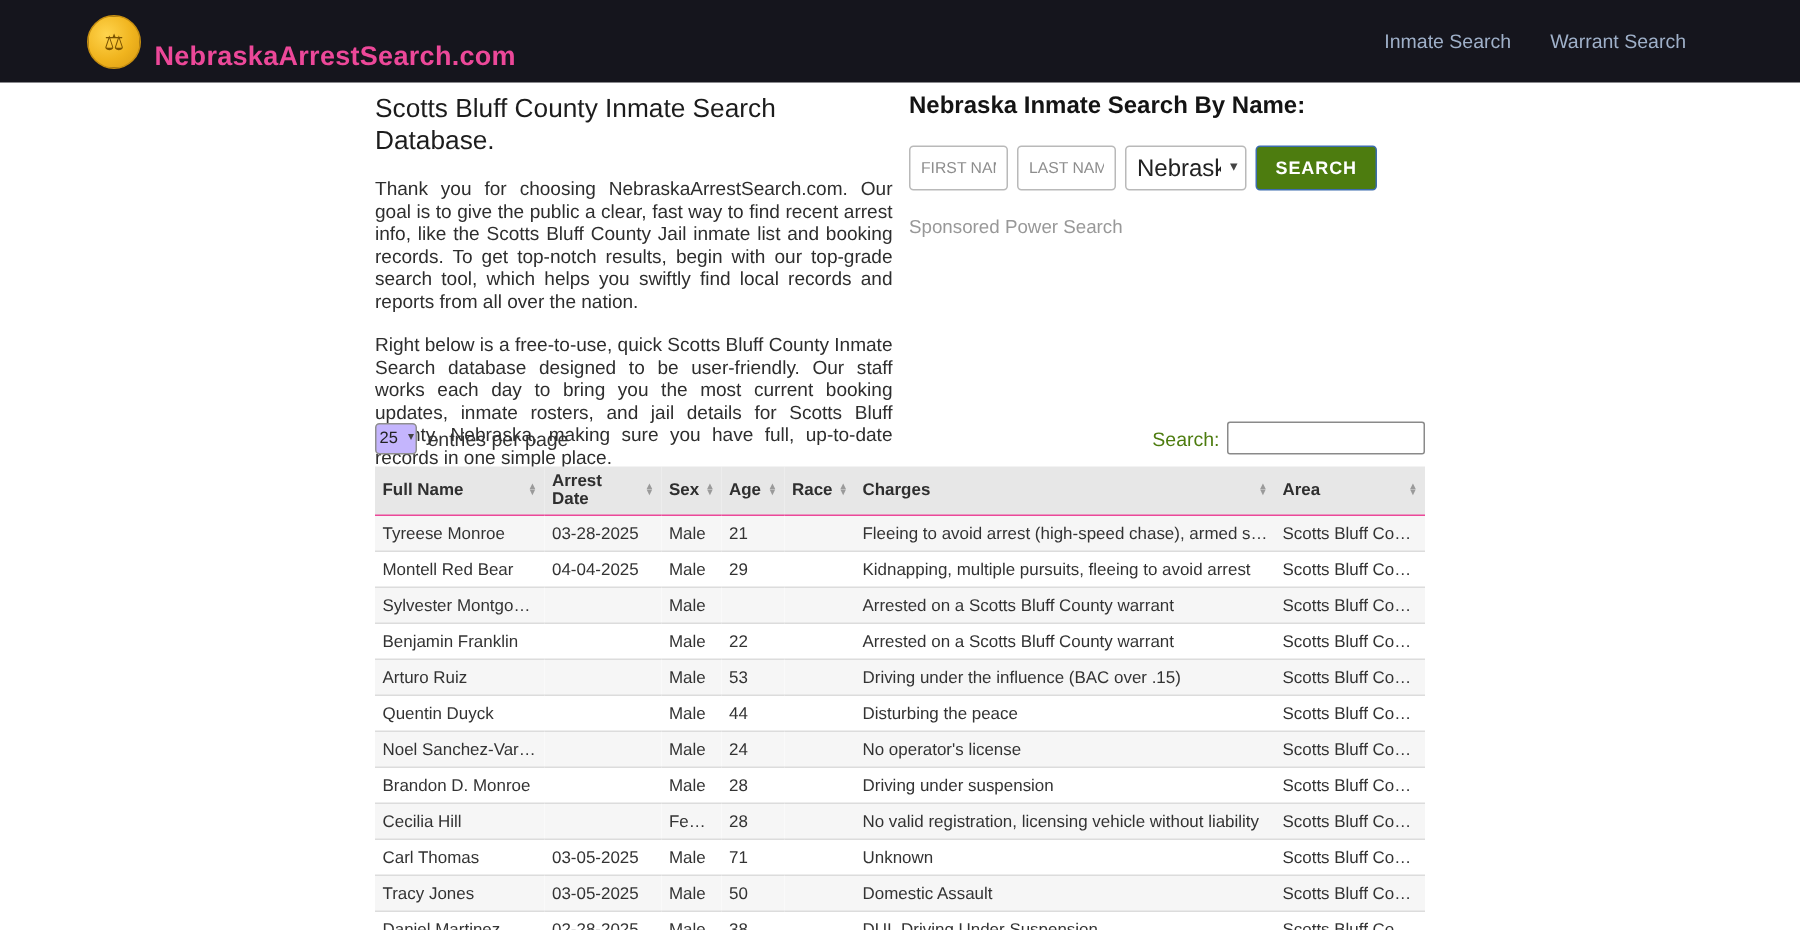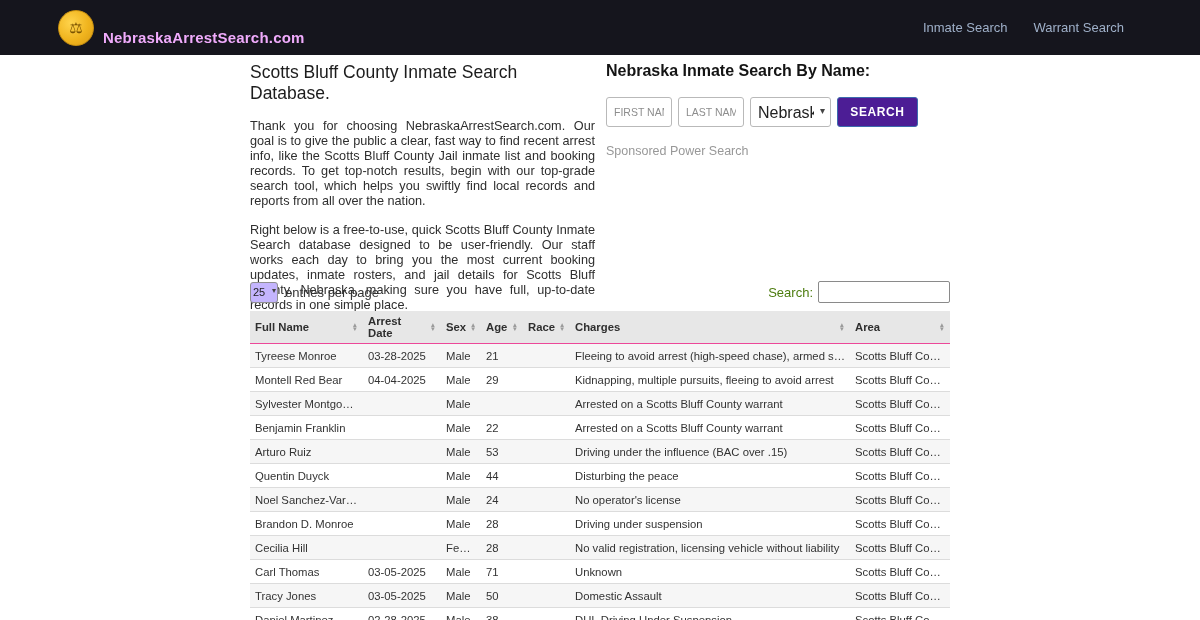--- a/index.html
+++ b/index.html
@@ -8,21 +8,21 @@
   .page { position:relative; width:1200px; height:620px; background:#ffffff; overflow:hidden; }
 
   
   .topbar { position:absolute; top:0; left:0; width:1200px; height:55px; background:#15151d;
             display:flex; align-items:center; padding:0 76px 0 58px; }
   .logo { display:flex; align-items:center; gap:9px; }
   .logo-circle { width:36px; height:36px; border-radius:50%;
                  background:radial-gradient(circle at 35% 35%, #ffd44d 0%, #f0b41e 55%, #d99a12 100%);
                  display:flex; align-items:center; justify-content:center;
                  color:#7a5200; font-size:15px; border:1px solid #c78f10; }
-  .brand { color:#f0abfc; font-weight:bold; font-size:15px; letter-spacing:.2px;margin-top:20px; }
+  .brand { color:#ec4899; font-weight:bold; font-size:18px; letter-spacing:.2px;margin-top:20px; }
   .top-nav { margin-left:auto; display:flex; gap:26px; }
   .top-nav a { color:#9fb0c9; font-size:13px; text-decoration:none;text-align:center; }
 
   
   .intro { position:absolute; left:250px; top:62px; width:345px; }
   .intro h1 { margin:0 0 15px 0; font-size:17.5px; font-weight:400; color:#1c1c1c; }
   .intro p { margin:0 0 14px 0; font-size:12.7px; line-height:15px; color:#2e2e2e; text-align:justify; }
 
   
   .form-panel { position:absolute; left:606px; top:62px; width:346px; }
@@ -32,21 +32,21 @@
                 padding:0 7px; font-size:10.5px; color:#333;
                 font-family:"Liberation Sans", sans-serif; }
   .text-input::placeholder { color:#8d8d8d; font-size:10.5px; }
   .select-wrap { position:relative; width:81px; }
   .state-select { width:81px; height:30px; border:1px solid #b9b9b9; border-radius:3px;
                   background:#fff; font-size:16px; color:#222; padding:0 16px 0 7px;
                   -webkit-appearance:none; appearance:none;
                   font-family:"Liberation Sans", sans-serif; }
   .select-wrap::after { content:"▾"; position:absolute; right:6px; top:8px; font-size:10px;
                         color:#444; pointer-events:none; }
-  .search-btn { width:81px; height:30px; background:#4c1d95; border:1px solid #3c6cae;
+  .search-btn { width:81px; height:30px; background:#4d7c0f; border:1px solid #3c6cae;
                 border-radius:3px; color:#ffffff; font-size:12px; font-weight:bold;
                 letter-spacing:.6px; cursor:pointer; font-family:"Liberation Sans", sans-serif;text-align:center; }
   .sponsored { margin-top:17px; color:#989898; font-size:12.5px; }
 
   
   .controls { position:absolute; left:250px; top:279px; width:700px; height:26px;
               display:flex; align-items:center; }
   .entries-wrap { position:relative; width:28px; height:21px; }
   .entries-select { width:28px; height:21px; border:1px solid #8f8f8f; border-radius:3px;
                     font-size:11px; color:#222; padding:0 9px 0 2px; background:#c4b5fd;

